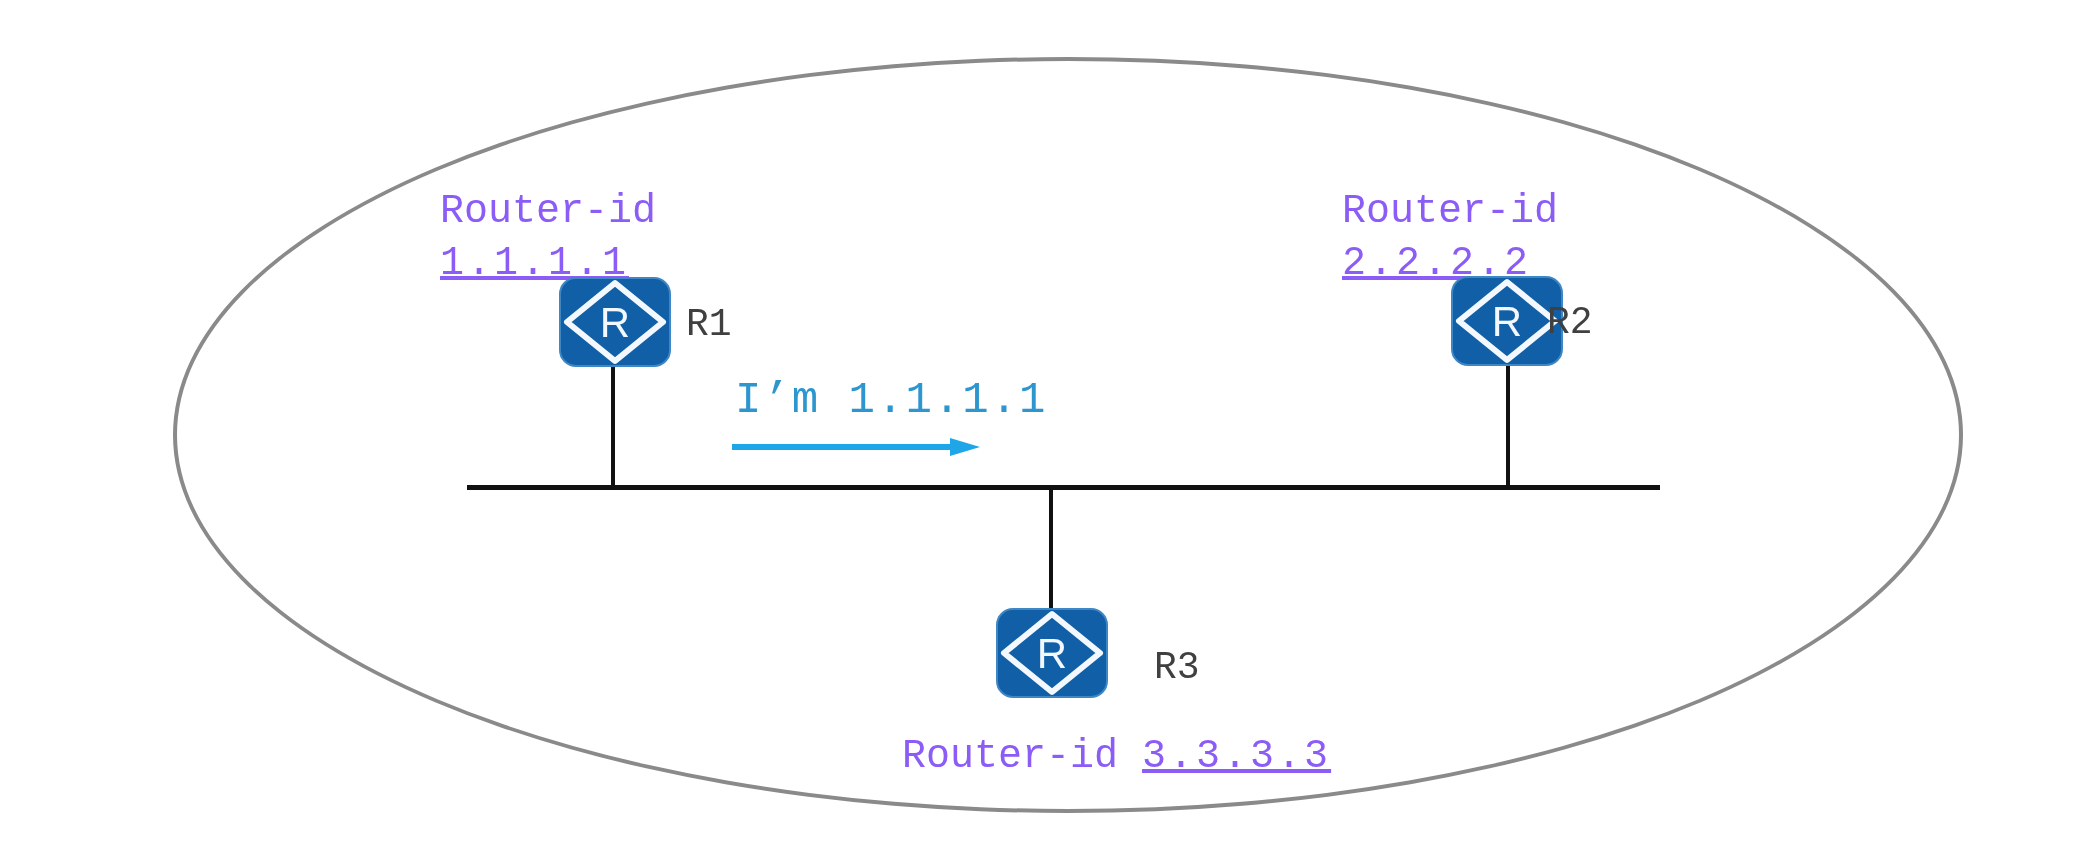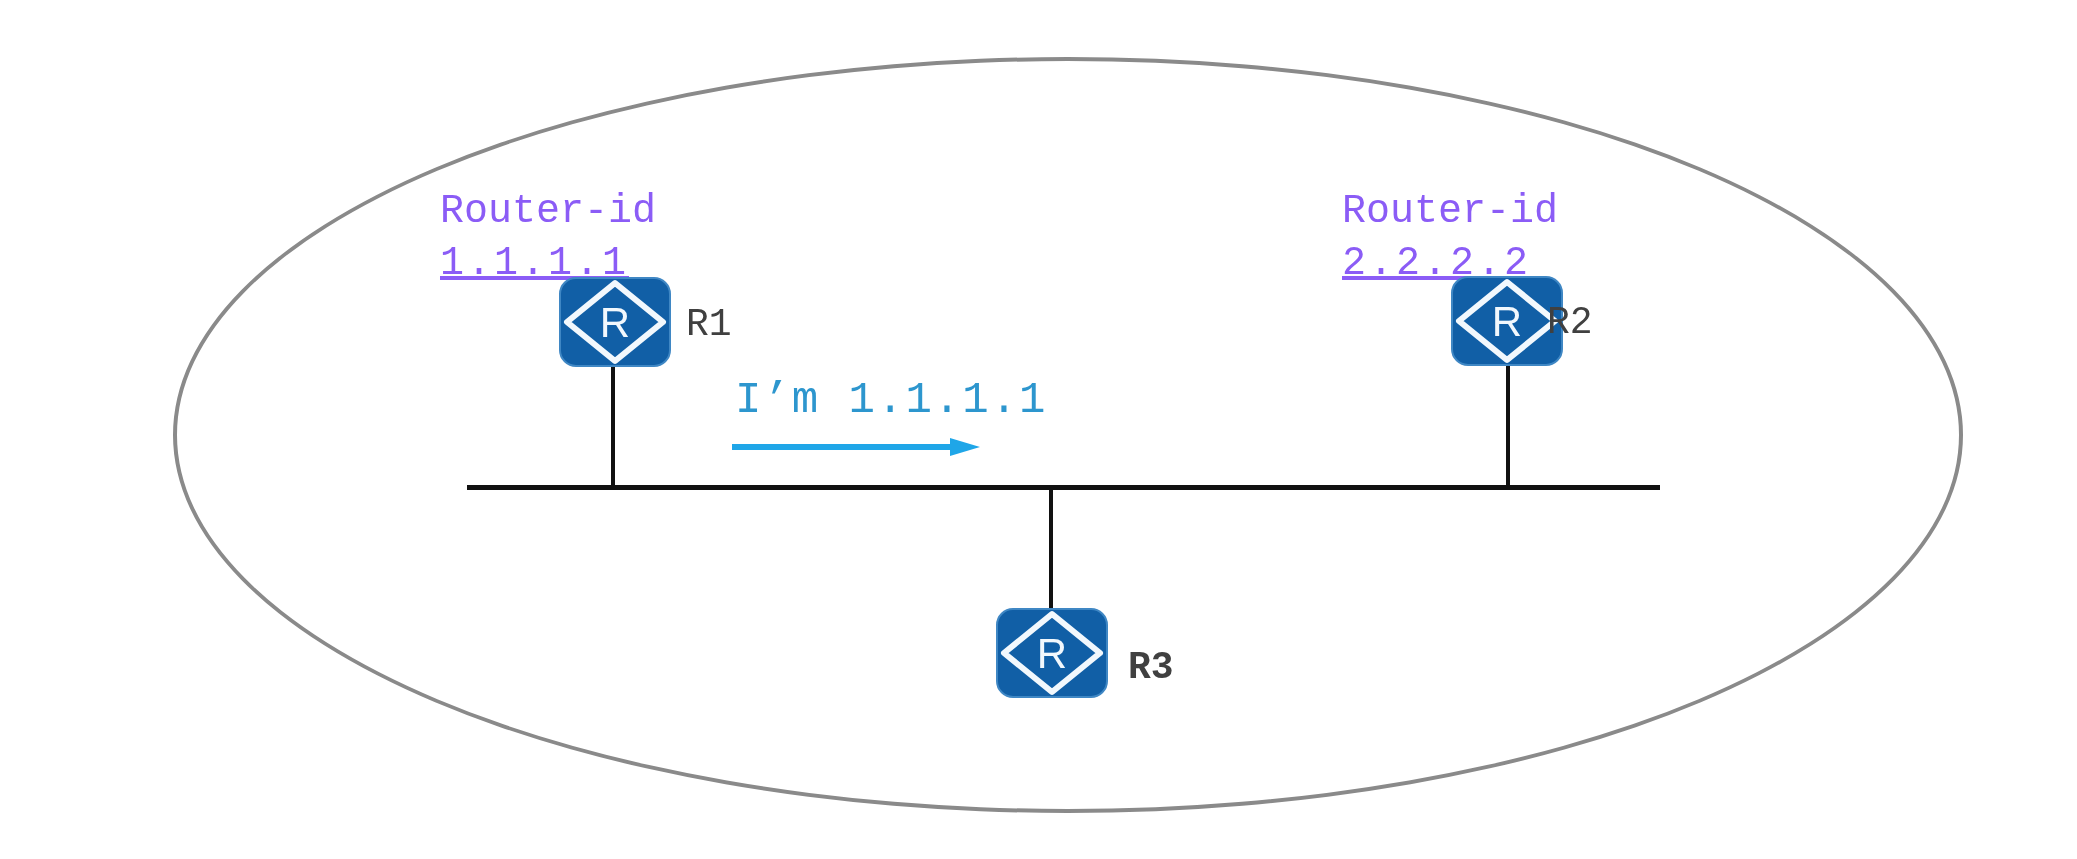--- a/index.html
+++ b/index.html
@@ -55,21 +55,21 @@
   .router-name {
     position: absolute;
     color: #404040;
     font-size: 38px;
     line-height: 46px;
     white-space: nowrap;
     text-align: center;
   }
   .name-r1 { left: 686px; top: 302px; }
   .name-r2 { left: 1547px; top: 300px; }
-  .name-r3 { left: 1128px; top: 645px; font-weight: bold; }
+  .name-r3 { left: 1154px; top: 645px; }
   
   .router-icon {
     position: absolute;
     width: 114px;
     height: 92px;
   }
   .icon-r1 { left: 558px; top: 276px; }
   .icon-r2 { left: 1450px; top: 275px; }
   .icon-r3 { left: 995px; top: 607px; }
   
@@ -142,20 +142,24 @@
     <text x="57" y="61" text-anchor="middle" font-family="Liberation Sans, sans-serif" font-size="42" fill="#f2f8fd">R</text>
   </svg>
   <div class="router-name name-r2">R2</div>
 
   <svg class="router-icon icon-r3" viewBox="0 0 114 92">
     <rect x="2" y="2" width="110" height="88" rx="16" stroke="#3f87c4" stroke-width="2" fill="#115fa6"></rect>
     <polygon points="57,7 105,46 57,85 9,46" fill="none" stroke-width="6" stroke-linejoin="round" stroke="#f2f8fd"></polygon>
     <text x="57" y="61" text-anchor="middle" font-family="Liberation Sans, sans-serif" font-size="42" fill="#f2f8fd">R</text>
   </svg>
   <div class="router-name name-r3">R3</div>
+  <div class="rid-label rid-r3">
+    <span>Router-id</span>
+    <span class="ip">3.3.3.3</span>
+  </div>
 
   <div class="hello-msg">I’m 1.1.1.1</div>
   <svg class="hello-arrow" viewBox="0 0 250 18">
     <line x1="2" y1="9" x2="224" y2="9" stroke-width="6" stroke="#1fa6e8"></line>
     <polygon points="220,0 250,9 220,18" fill="#1fa6e8"></polygon>
   </svg>
 
 </div>
 
 </body></html>

